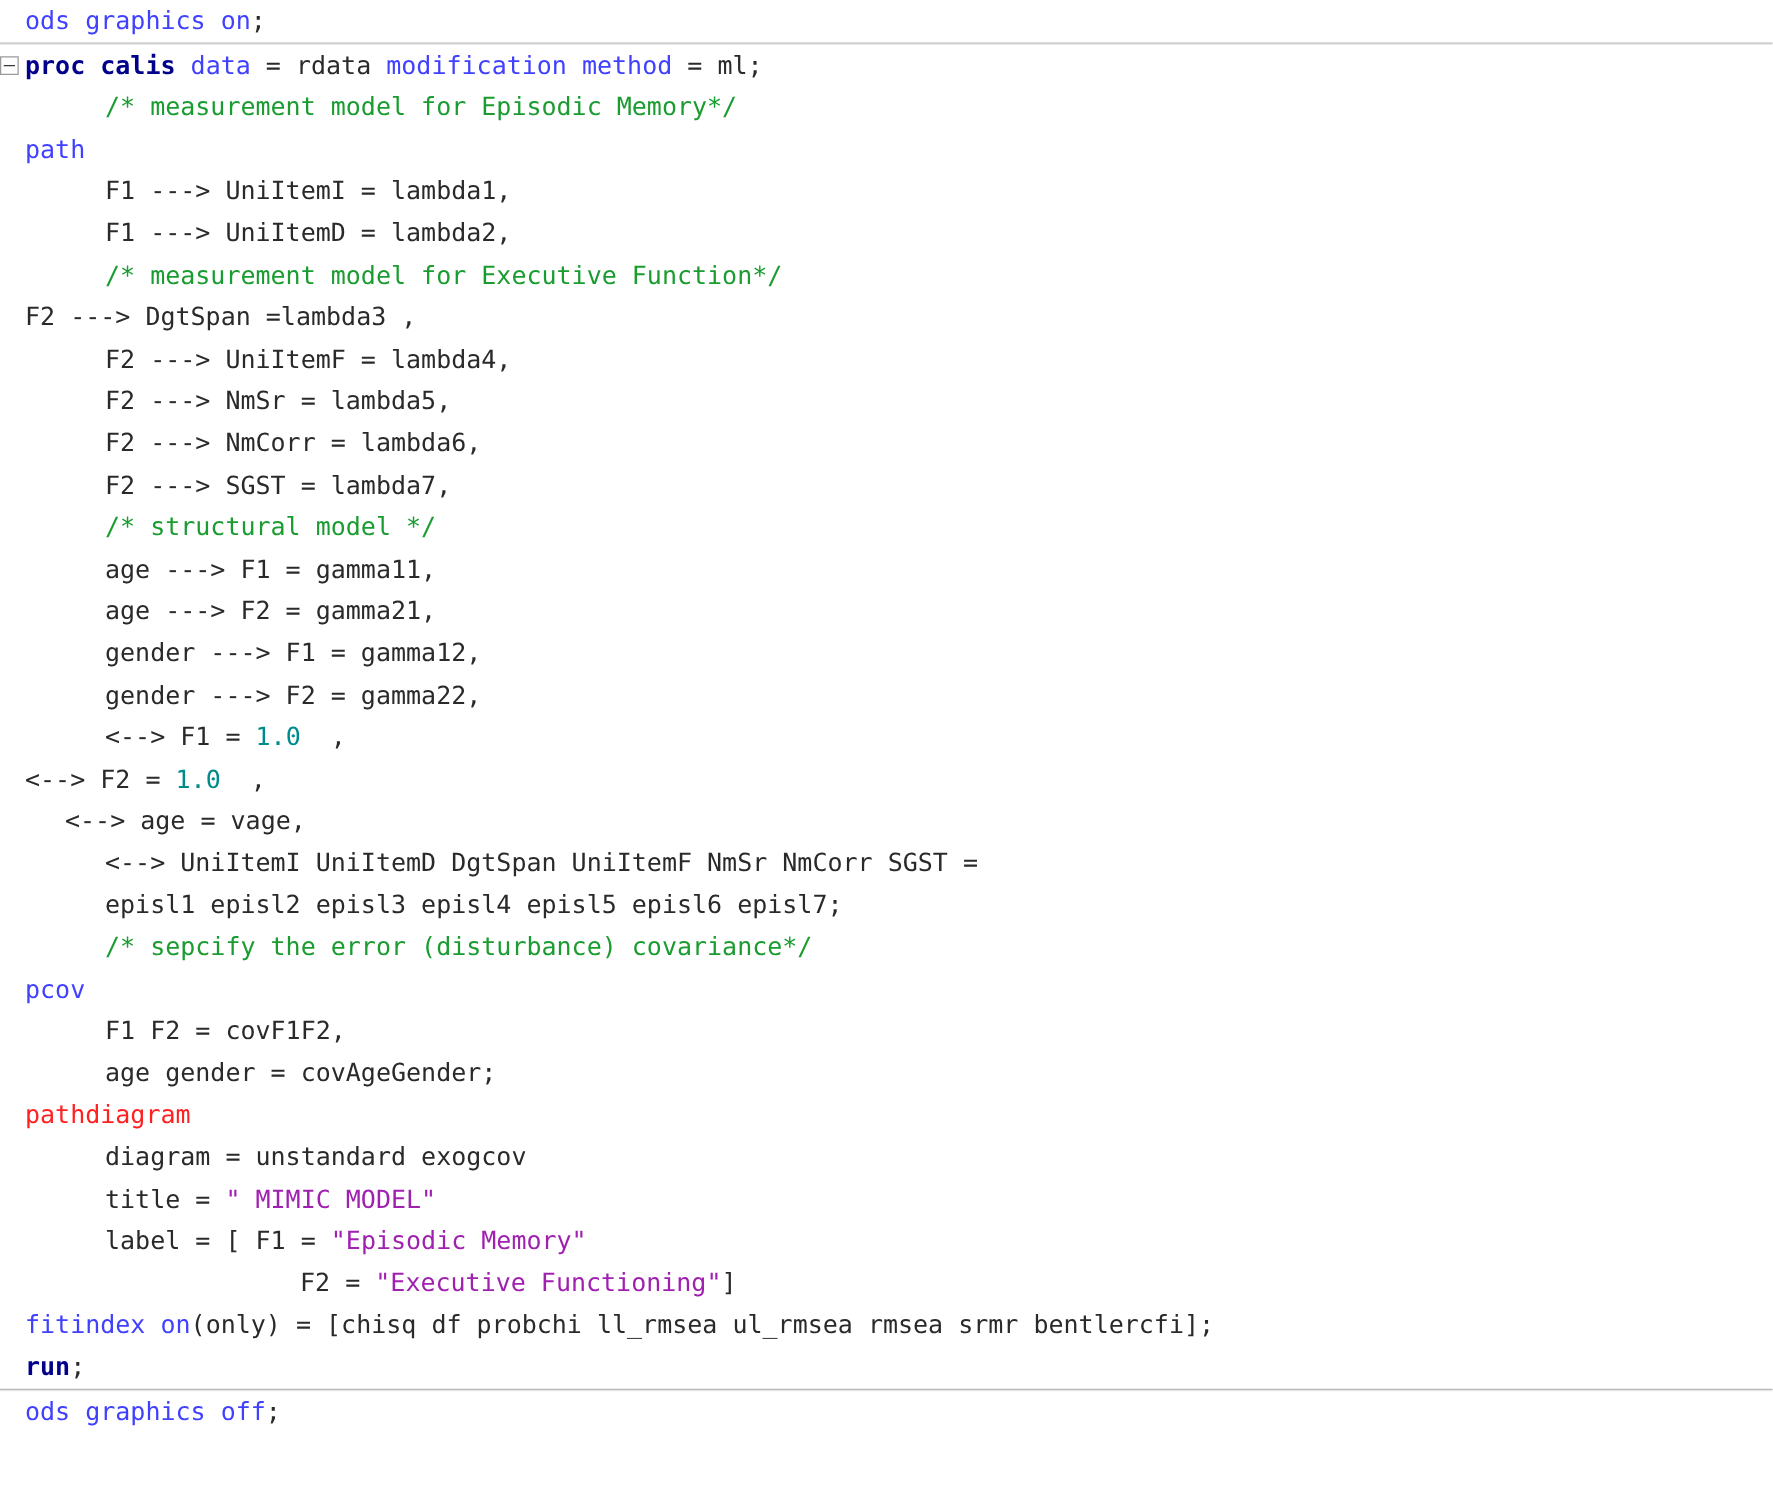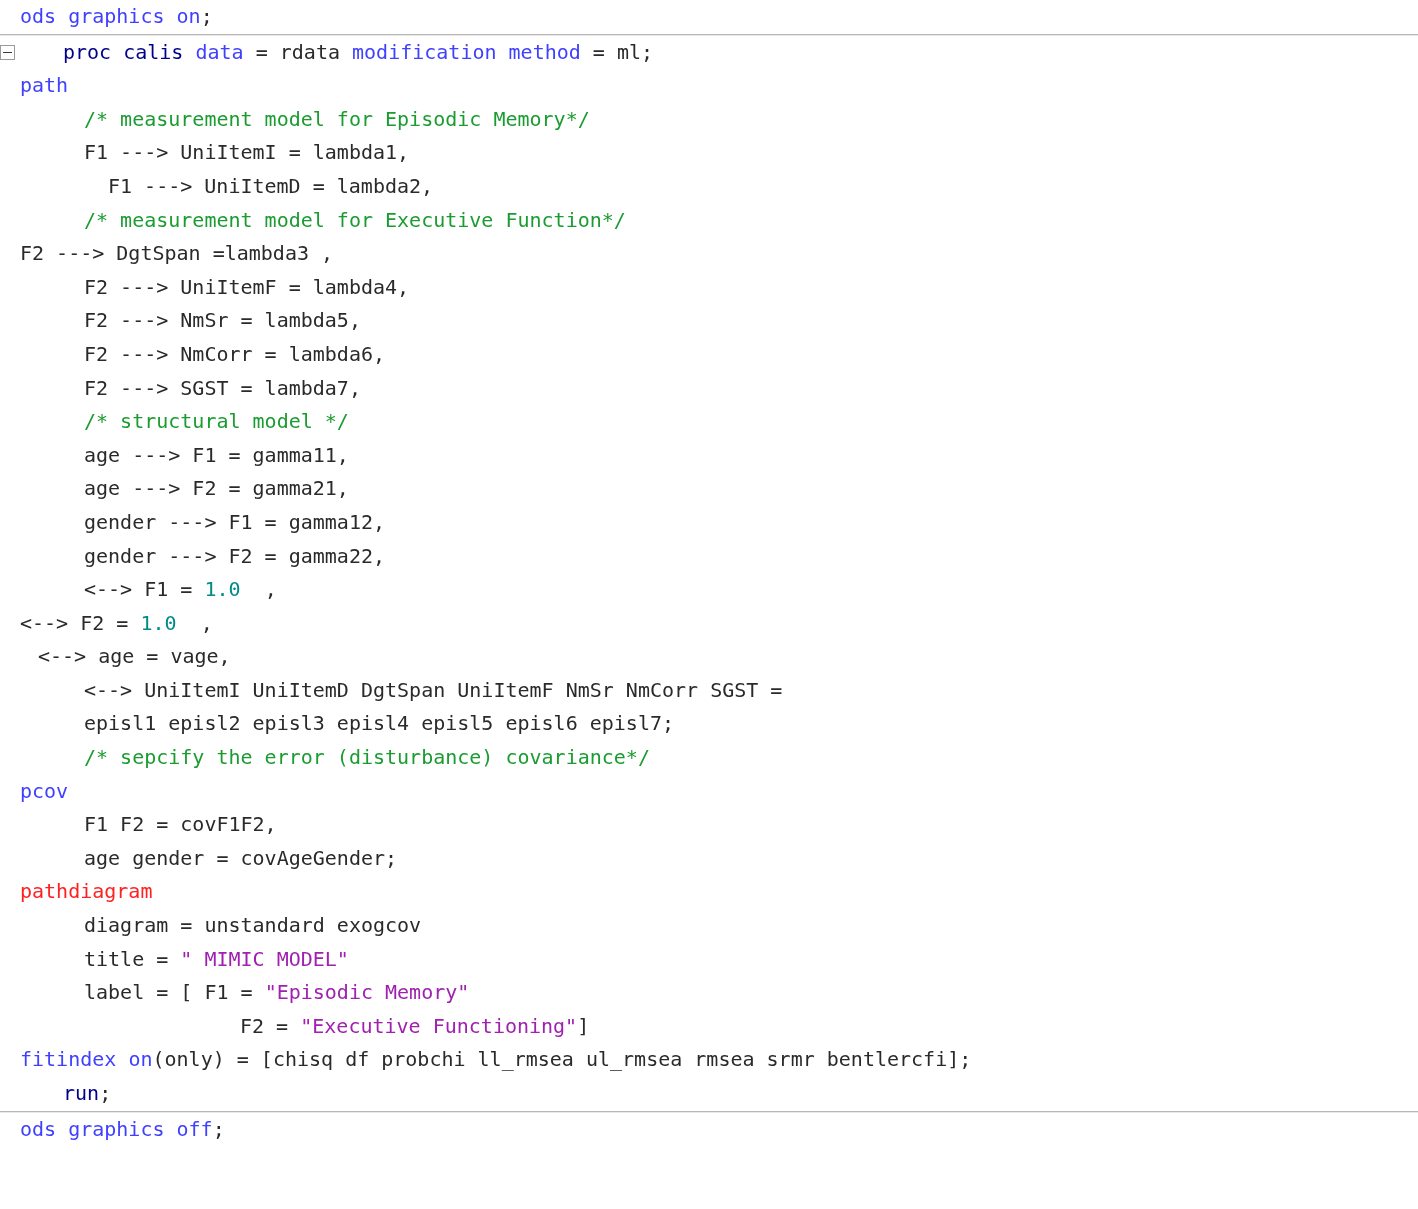--- a/index.html
+++ b/index.html
@@ -66,48 +66,48 @@
   
   .section-rule {
     position: relative;
     height: 0;
     width: 100%;
     border-top: 1px solid #b8b8b8;
     border-bottom: 1px solid #e8e8e8;
   }
 
   
-  .tk-proc   { color: #00008b; font-weight: normal; margin-left: 43px; }
+  .tk-proc   { color: #00008b; font-weight: bold; }
   .tk-kw     { color: #4040ff; }
   .tk-stmt   { color: #4040ff; }
   .tk-red    { color: #ff2020; }
   .tk-plain  { color: #2a2a2a; }
   .tk-comment{ color: #1a9c30; }
   .tk-string { color: #a020b0; }
   .tk-num    { color: #008b8b; font-weight: normal; }
 </style>
 </head>
 <body>
 
 <div id="editor">
   <div class="code-area">
 
     <div class="code-line"><span class="tk-kw">ods graphics on</span><span class="tk-plain">;</span></div>
 
     <div class="section-rule"></div>
 
     <div class="code-line"><span class="fold-marker"></span><span class="tk-proc">proc calis</span><span class="tk-kw"> data</span><span class="tk-plain"> = rdata </span><span class="tk-kw">modification</span><span class="tk-plain"> </span><span class="tk-kw">method</span><span class="tk-plain"> = ml;</span></div>
 
+    <div class="code-line" style="padding-left:84px"><span class="tk-comment">/* measurement model for Episodic Memory*/</span></div>
+
     <div class="code-line"><span class="tk-stmt">path</span></div>
-
-    <div class="code-line" style="padding-left:84px"><span class="tk-comment">/* measurement model for Episodic Memory*/</span></div>
 
     <div class="code-line" style="padding-left:84px"><span class="tk-plain">F1 ---&gt; UniItemI = lambda1,</span></div>
 
-    <div class="code-line" style="padding-left:108px"><span class="tk-plain">F1 ---&gt; UniItemD = lambda2,</span></div>
+    <div class="code-line" style="padding-left:84px"><span class="tk-plain">F1 ---&gt; UniItemD = lambda2,</span></div>
 
     <div class="code-line" style="padding-left:84px"><span class="tk-comment">/* measurement model for Executive Function*/</span></div>
 
     <div class="code-line" style=""><span class="tk-plain">F2 ---&gt; DgtSpan =lambda3 ,</span></div>
 
     <div class="code-line" style="padding-left:84px"><span class="tk-plain">F2 ---&gt; UniItemF = lambda4,</span></div>
 
     <div class="code-line" style="padding-left:84px"><span class="tk-plain">F2 ---&gt; NmSr = lambda5,</span></div>
 
     <div class="code-line" style="padding-left:84px"><span class="tk-plain">F2 ---&gt; NmCorr = lambda6,</span></div>
@@ -121,21 +121,21 @@
     <div class="code-line" style="padding-left:84px"><span class="tk-plain">age ---&gt; F2 = gamma21,</span></div>
 
     <div class="code-line" style="padding-left:84px"><span class="tk-plain">gender ---&gt; F1 = gamma12,</span></div>
 
     <div class="code-line" style="padding-left:84px"><span class="tk-plain">gender ---&gt; F2 = gamma22,</span></div>
 
     <div class="code-line" style="padding-left:84px"><span class="tk-plain">&lt;--&gt; F1 = </span><span class="tk-num">1.0</span><span class="tk-plain">  ,</span></div>
 
     <div class="code-line" style=""><span class="tk-plain">&lt;--&gt; F2 = </span><span class="tk-num">1.0</span><span class="tk-plain">  ,</span></div>
 
-    <div class="code-line" style="padding-left:38px"><span class="tk-plain">&lt;--&gt; age = vage,</span></div>
+    <div class="code-line" style="padding-left:52px"><span class="tk-plain">&lt;--&gt; age = vage,</span></div>
 
 
     <div class="code-line" style="padding-left:84px"><span class="tk-plain">&lt;--&gt; UniItemI UniItemD DgtSpan UniItemF NmSr NmCorr SGST =</span></div>
 
     <div class="code-line" style="padding-left:84px"><span class="tk-plain">episl1 episl2 episl3 episl4 episl5 episl6 episl7;</span></div>
 
     <div class="code-line" style="padding-left:84px"><span class="tk-comment">/* sepcify the error (disturbance) covariance*/</span></div>
 
     <div class="code-line"><span class="tk-stmt">pcov</span></div>
 

